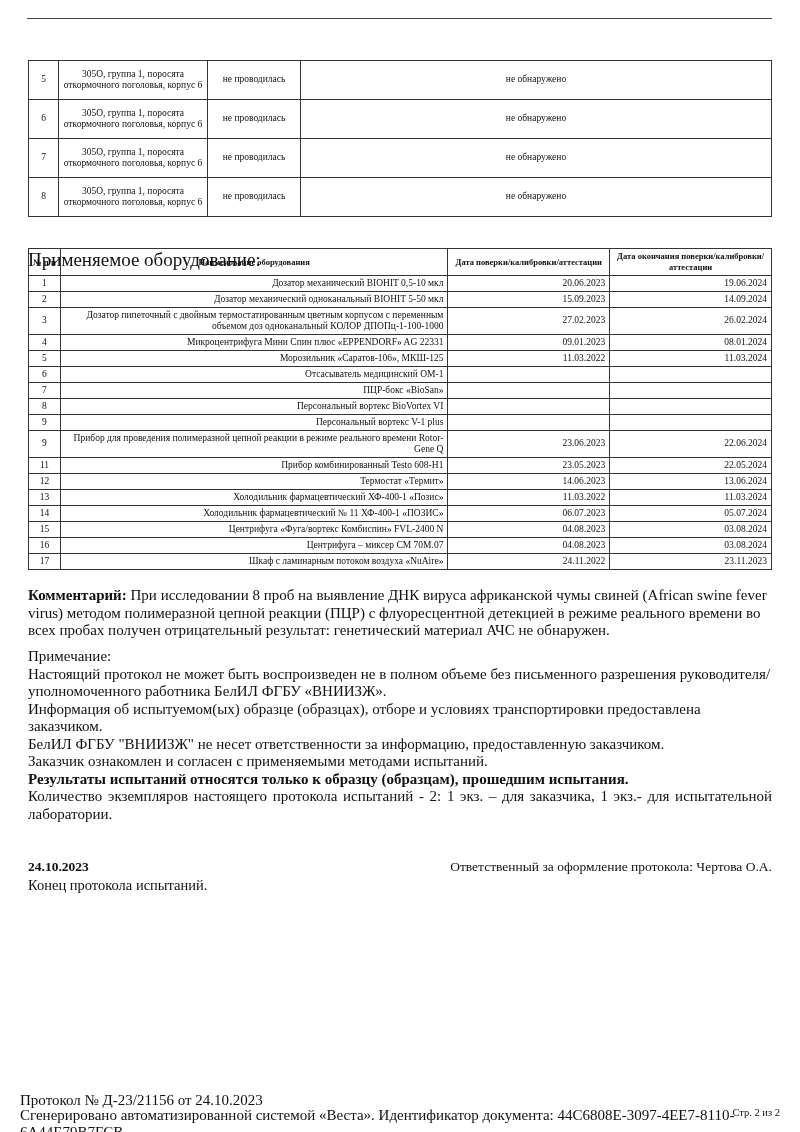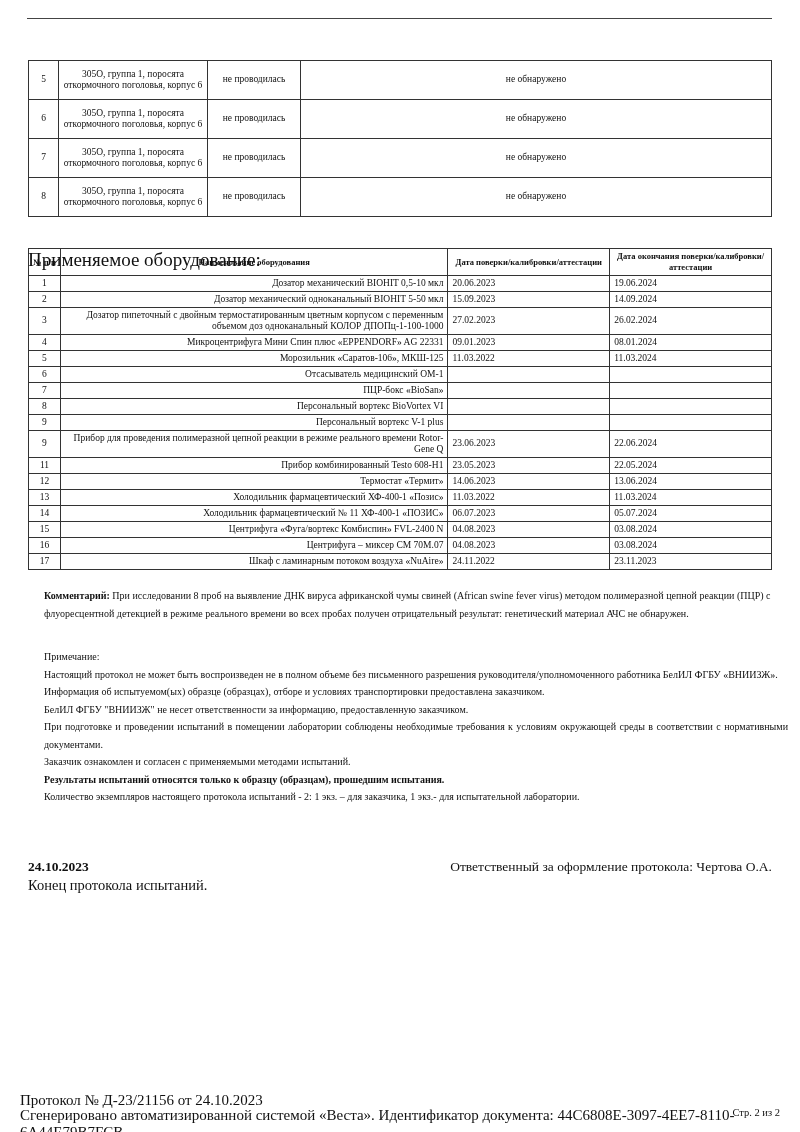--- a/index.html
+++ b/index.html
@@ -11,23 +11,23 @@
   #samples td { text-align: center; line-height: 11.5px; height: 38px; }
   #samples td.num { width: 21px; }
   #samples td.desc { width: 140px; margin-top: 6px; }
   #samples td.pcr { width: 84px; }
   .section-title { position: absolute; left: 28px; top: 249px; font-size: 19px; }
   #equipment { top: 248px; width: 744px; font-size: 9.5px; }
   #equipment th { font-weight: bold; font-size: 8.5px; line-height: 11px; height: 26px; text-align: center; }
   #equipment td { line-height: 11.5px; height: 15px; }
   #equipment td.n { text-align: center; width: 23px; }
   #equipment td.name { text-align: right; width: 379px; margin-top: 37px; }
-  #equipment td.d { text-align: left; width: 153px; }
+  #equipment td.d { text-align: right; width: 153px; }
   #equipment tr.tall td { height: 26px; }
-  .para { position: absolute; left: 28px; width: 744px; font-size: 10px; line-height: 17.5px; margin-left: 16px; }
+  .para { position: absolute; left: 28px; width: 744px; font-size: 15px; line-height: 17.5px; }
   .just { text-align: justify; }
   .bold { font-weight: bold; }
   .sign-date { position: absolute; left: 28px; top: 859px; font-size: 13.5px; font-weight: bold; }
   .sign-resp { position: absolute; right: 28px; top: 859px; font-size: 13.5px; }
   .end-line { position: absolute; left: 28px; top: 877px; font-size: 14.5px; }
   .footer { position: absolute; left: 20px; width: 760px; font-size: 15px; }
   .footer-page { position: absolute; right: 20px; top: 1107px; font-size: 10.5px; }
 </style>
 </head>
 <body>
@@ -182,21 +182,20 @@
 
 <div class="para" style="top:587px;">
   <span class="bold">Комментарий:</span><span> При исследовании 8 проб на выявление ДНК вируса африканской чумы свиней (African swine fever virus) методом полимеразной цепной реакции (ПЦР) с флуоресцентной детекцией в режиме реального времени во всех пробах получен отрицательный результат: генетический материал АЧС не обнаружен.</span>
 </div>
 
 <div class="para" style="top:648px;">
   <div>Примечание:</div>
   <div>Настоящий протокол не может быть воспроизведен не в полном объеме без письменного разрешения руководителя/уполномоченного работника БелИЛ ФГБУ «ВНИИЗЖ».</div>
   <div>Информация об испытуемом(ых) образце (образцах), отборе и условиях транспортировки предоставлена заказчиком.</div>
   <div>БелИЛ ФГБУ "ВНИИЗЖ" не несет ответственности за информацию, предоставленную заказчиком.</div>
-  <div class="just">При подготовке и проведении испытаний в помещении лаборатории соблюдены необходимые требования к условиям окружающей среды в соответствии с нормативными документами.</div>
   <div>Заказчик ознакомлен и согласен с применяемыми методами испытаний.</div>
   <div class="bold">Результаты испытаний относятся только к образцу (образцам), прошедшим испытания.</div>
   <div class="just">Количество экземпляров настоящего протокола испытаний - 2: 1 экз. – для заказчика, 1 экз.- для испытательной лаборатории.</div>
 </div>
 
 <div class="sign-date">24.10.2023</div>
 <div class="sign-resp">Ответственный за оформление протокола: Чертова О.А.</div>
 <div class="end-line">Конец протокола испытаний.</div>
 
 <div class="footer" style="top:1092px;">Протокол № Д-23/21156 от 24.10.2023</div>

